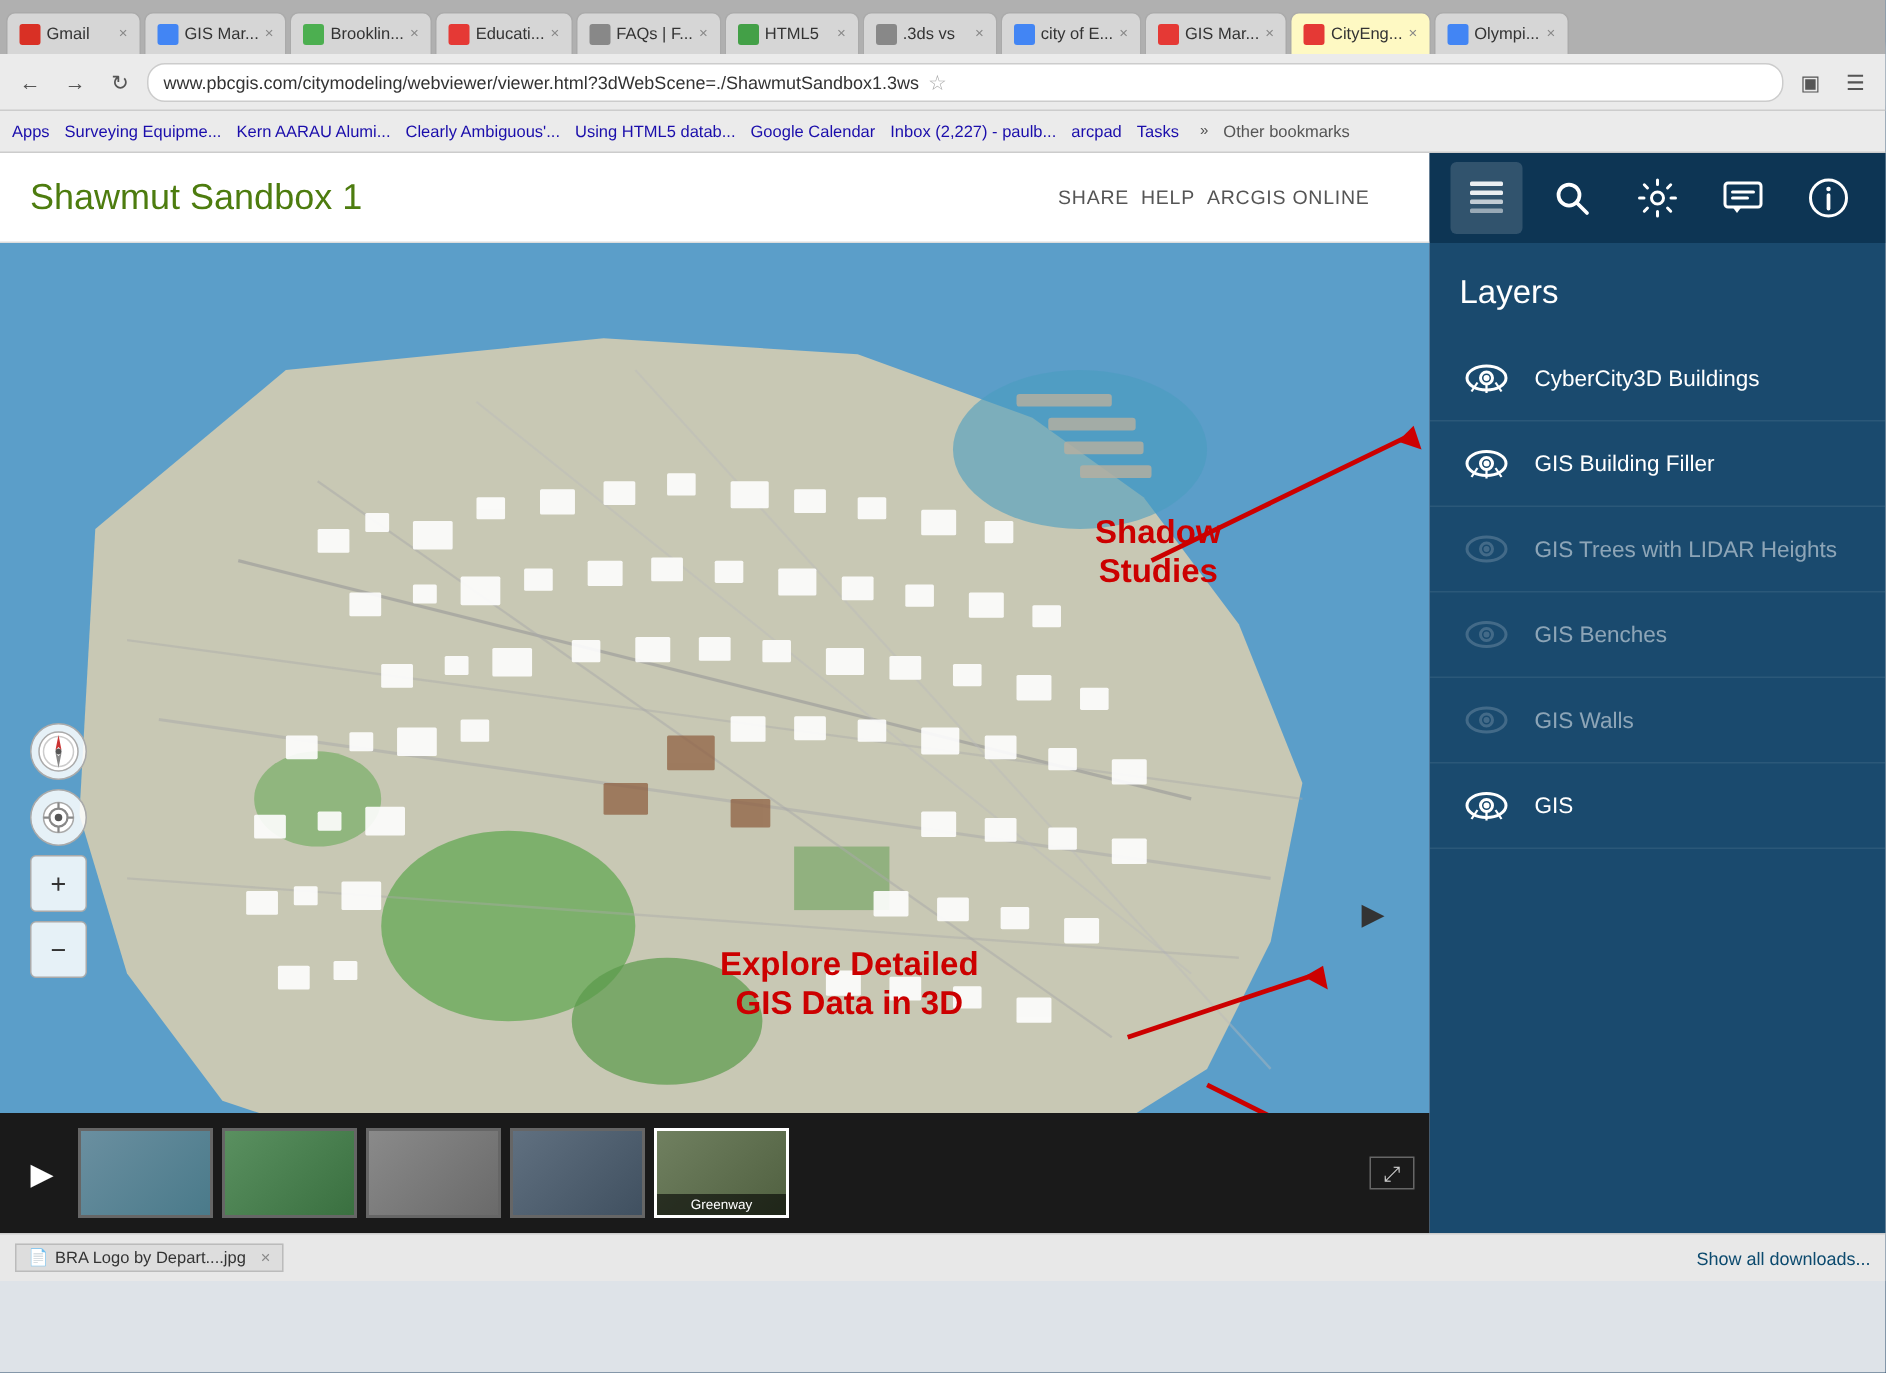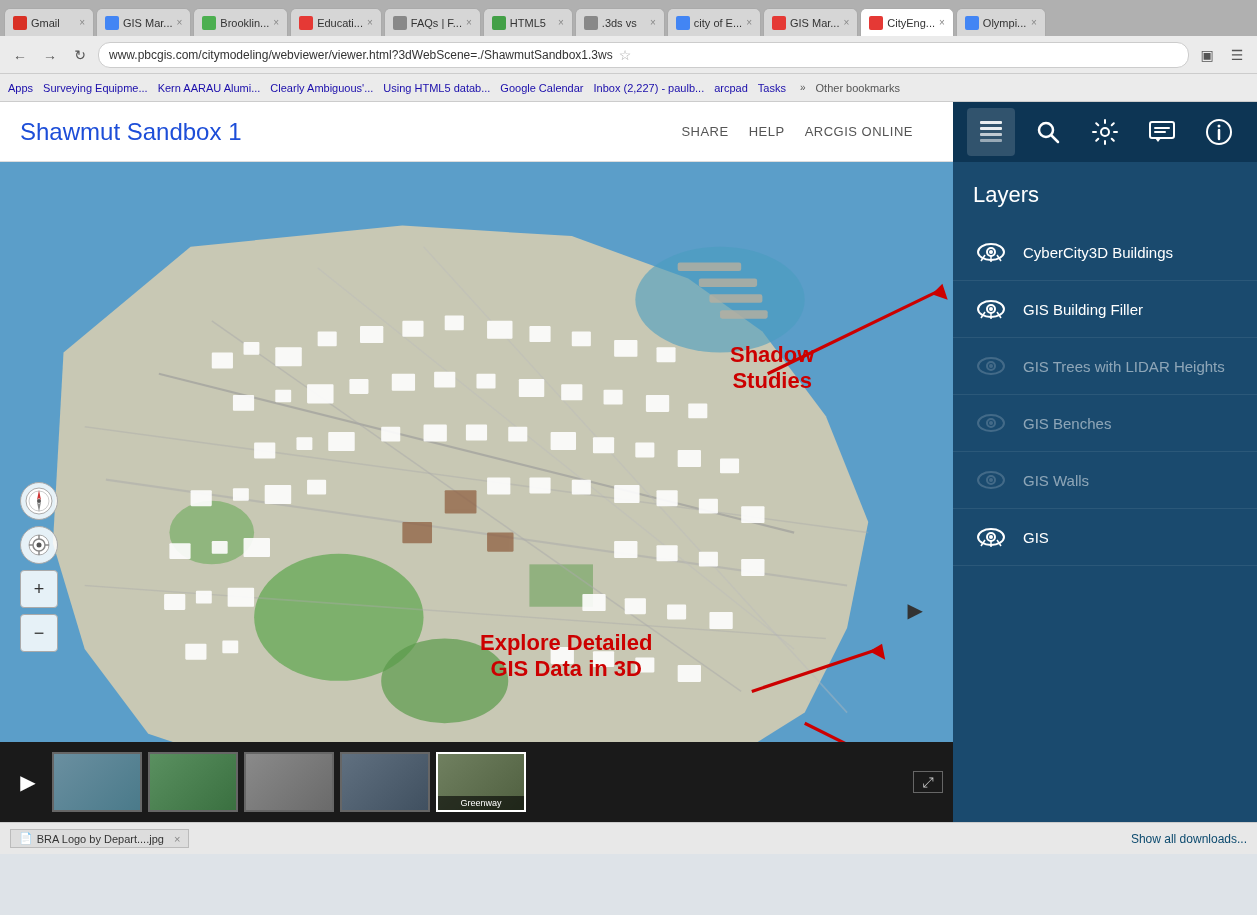--- a/index.html
+++ b/index.html
@@ -2,21 +2,21 @@
 <html><head>
   <meta charset="utf-8">
   <style>
     * { margin: 0; padding: 0; box-sizing: border-box; }
     body { width: 1257px; height: 915px; overflow: hidden; font-family: Arial, sans-serif; background: #dee3e8; }
 
     
     .browser-chrome { background: #d6d6d6; border-radius: 32px; }
     .tab-bar { display: flex; align-items: flex-end; height: 36px; background: #b0b0b0; padding-left: 4px; overflow: hidden; }
     .tab { display: flex; align-items: center; height: 28px; padding: 0 8px; background: #d6d6d6; border-radius: 6px 6px 0 0; font-size: 11px; color: #333; min-width: 90px; max-width: 120px; border: 1px solid #aaa; border-bottom: none; margin-right: 2px; white-space: nowrap; overflow: hidden; text-overflow: ellipsis; }
-    .tab.active { background: #ffffff; z-index: 1; }
+    .tab.active { background: #fef9c3; z-index: 1; }
     .tab-icon { width: 14px; height: 14px; margin-right: 4px; border-radius: 2px; display: inline-block; flex-shrink: 0; }
     .tab-close { margin-left: auto; color: #888; font-size: 10px; cursor: pointer; padding-left: 4px; }
 
     .address-bar-row { display: flex; align-items: center; height: 38px; background: #ebebeb; padding: 4px 8px; border-bottom: 1px solid #ccc; gap: 6px; }
     .nav-btn { width: 24px; height: 24px; border: none; background: none; cursor: pointer; color: #555; font-size: 14px; display: flex; align-items: center; justify-content: center; }
     .nav-btn:disabled { color: #bbb; }
     .address-box { flex: 1; height: 26px; border: 1px solid #ccc; border-radius: 12px; background: white; display: flex; align-items: center; padding: 0 10px; font-size: 12px; color: #333; }
     .star-icon { color: #aaa; margin-left: 6px; font-size: 14px; }
 
     .bookmarks-bar { display: flex; align-items: center; height: 28px; background: #ebebeb; padding: 0 8px; border-bottom: 1px solid #ccc; gap: 10px; font-size: 11px; color: #333; overflow: hidden; }
@@ -25,22 +25,22 @@
     .bookmarks-more { margin-left: 4px; color: #555; font-size: 10px; }
 
     
     .app-container { display: flex; width: 1257px; height: 720px; position: relative; }
 
     
     .main-area { flex: 1; display: flex; flex-direction: column; background: #2a4a6b; position: relative; overflow: hidden; }
 
     
     .app-header { display: flex; align-items: center; height: 60px; background: white; padding: 0 20px; border-bottom: 1px solid #ddd; }
-    .app-title { font-size: 24px; font-weight: 400; color: #1d4ed8; flex: 1; }
-    .header-links { display: flex; gap: 20px; align-items: center; margin-right: 20px; }
+    .app-title { font-size: 24px; font-weight: 400; color: #4d7c0f; flex: 1; }
+    .header-links { display: flex; gap: 8px; align-items: center; margin-right: 20px; }
     .header-link { font-size: 13px; color: #555; text-decoration: none; cursor: pointer; font-weight: 500; letter-spacing: 0.5px; }
 
     
     .map-area { flex: 1; position: relative; overflow: hidden; background: #4a8bc4; }
 
     
     .map-canvas { position: absolute; inset: 0; }
 
     
     .annotation { position: absolute; font-size: 20px; font-weight: bold; color: #cc0000; text-align: center; line-height: 1.2; pointer-events: none; }

